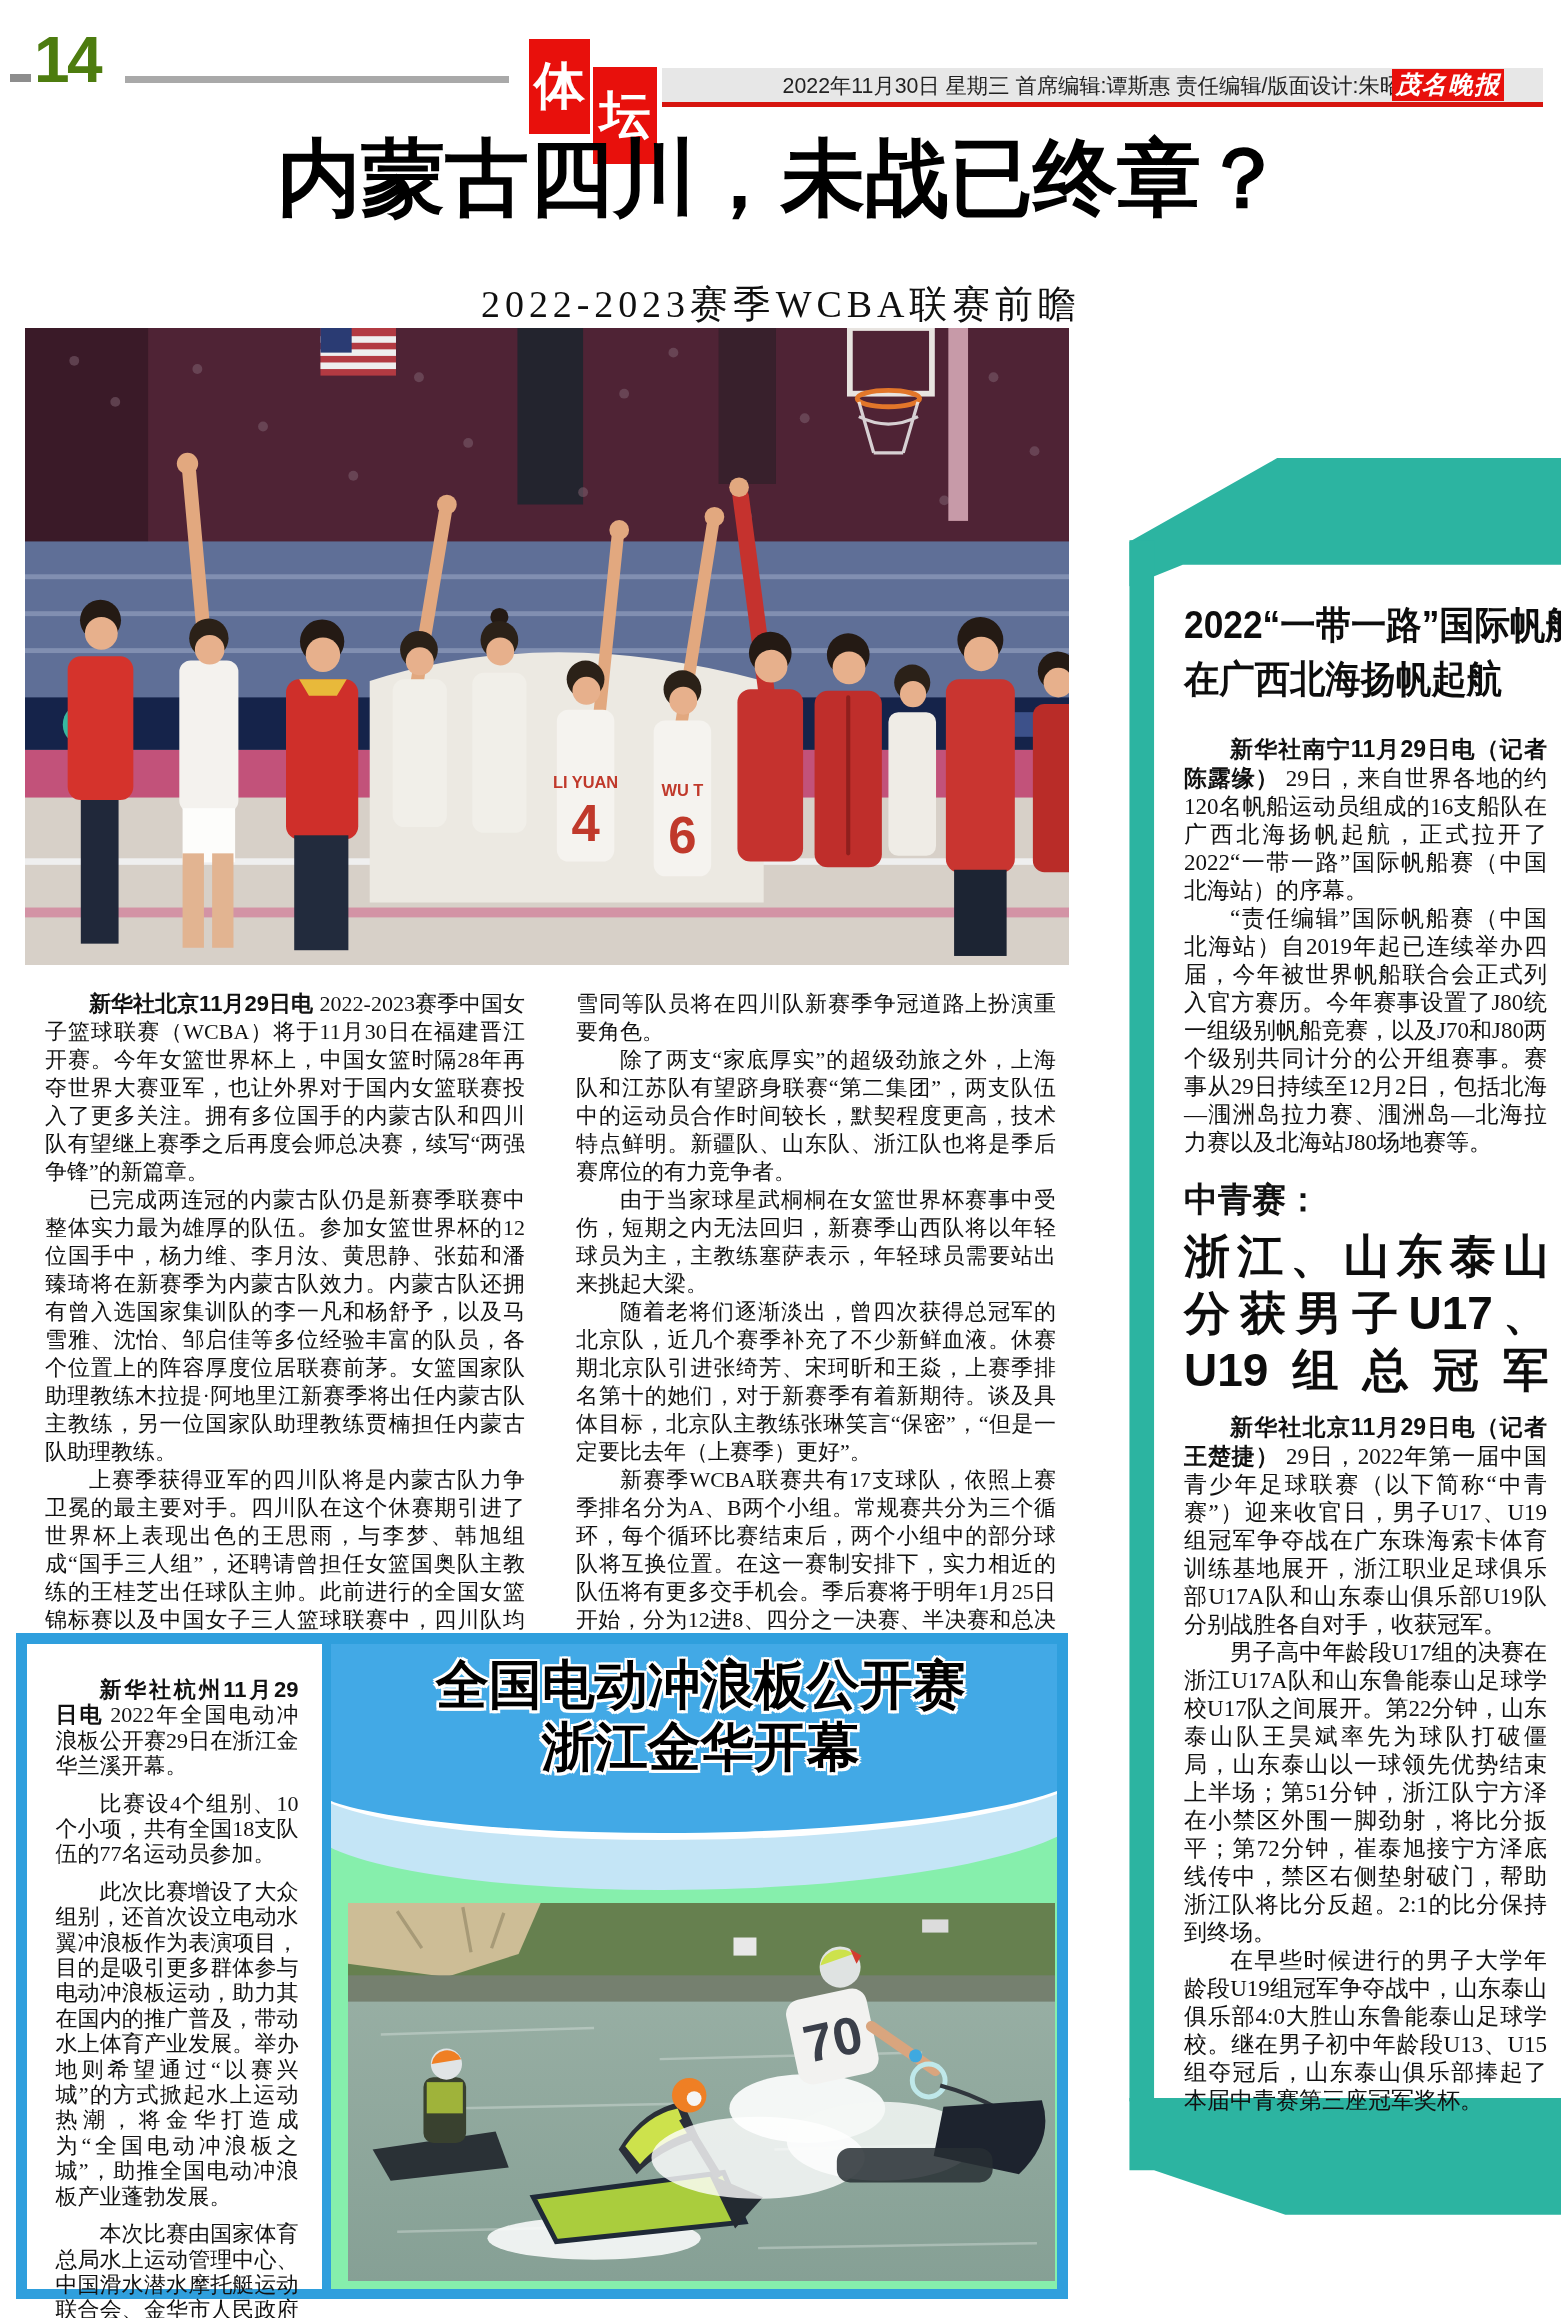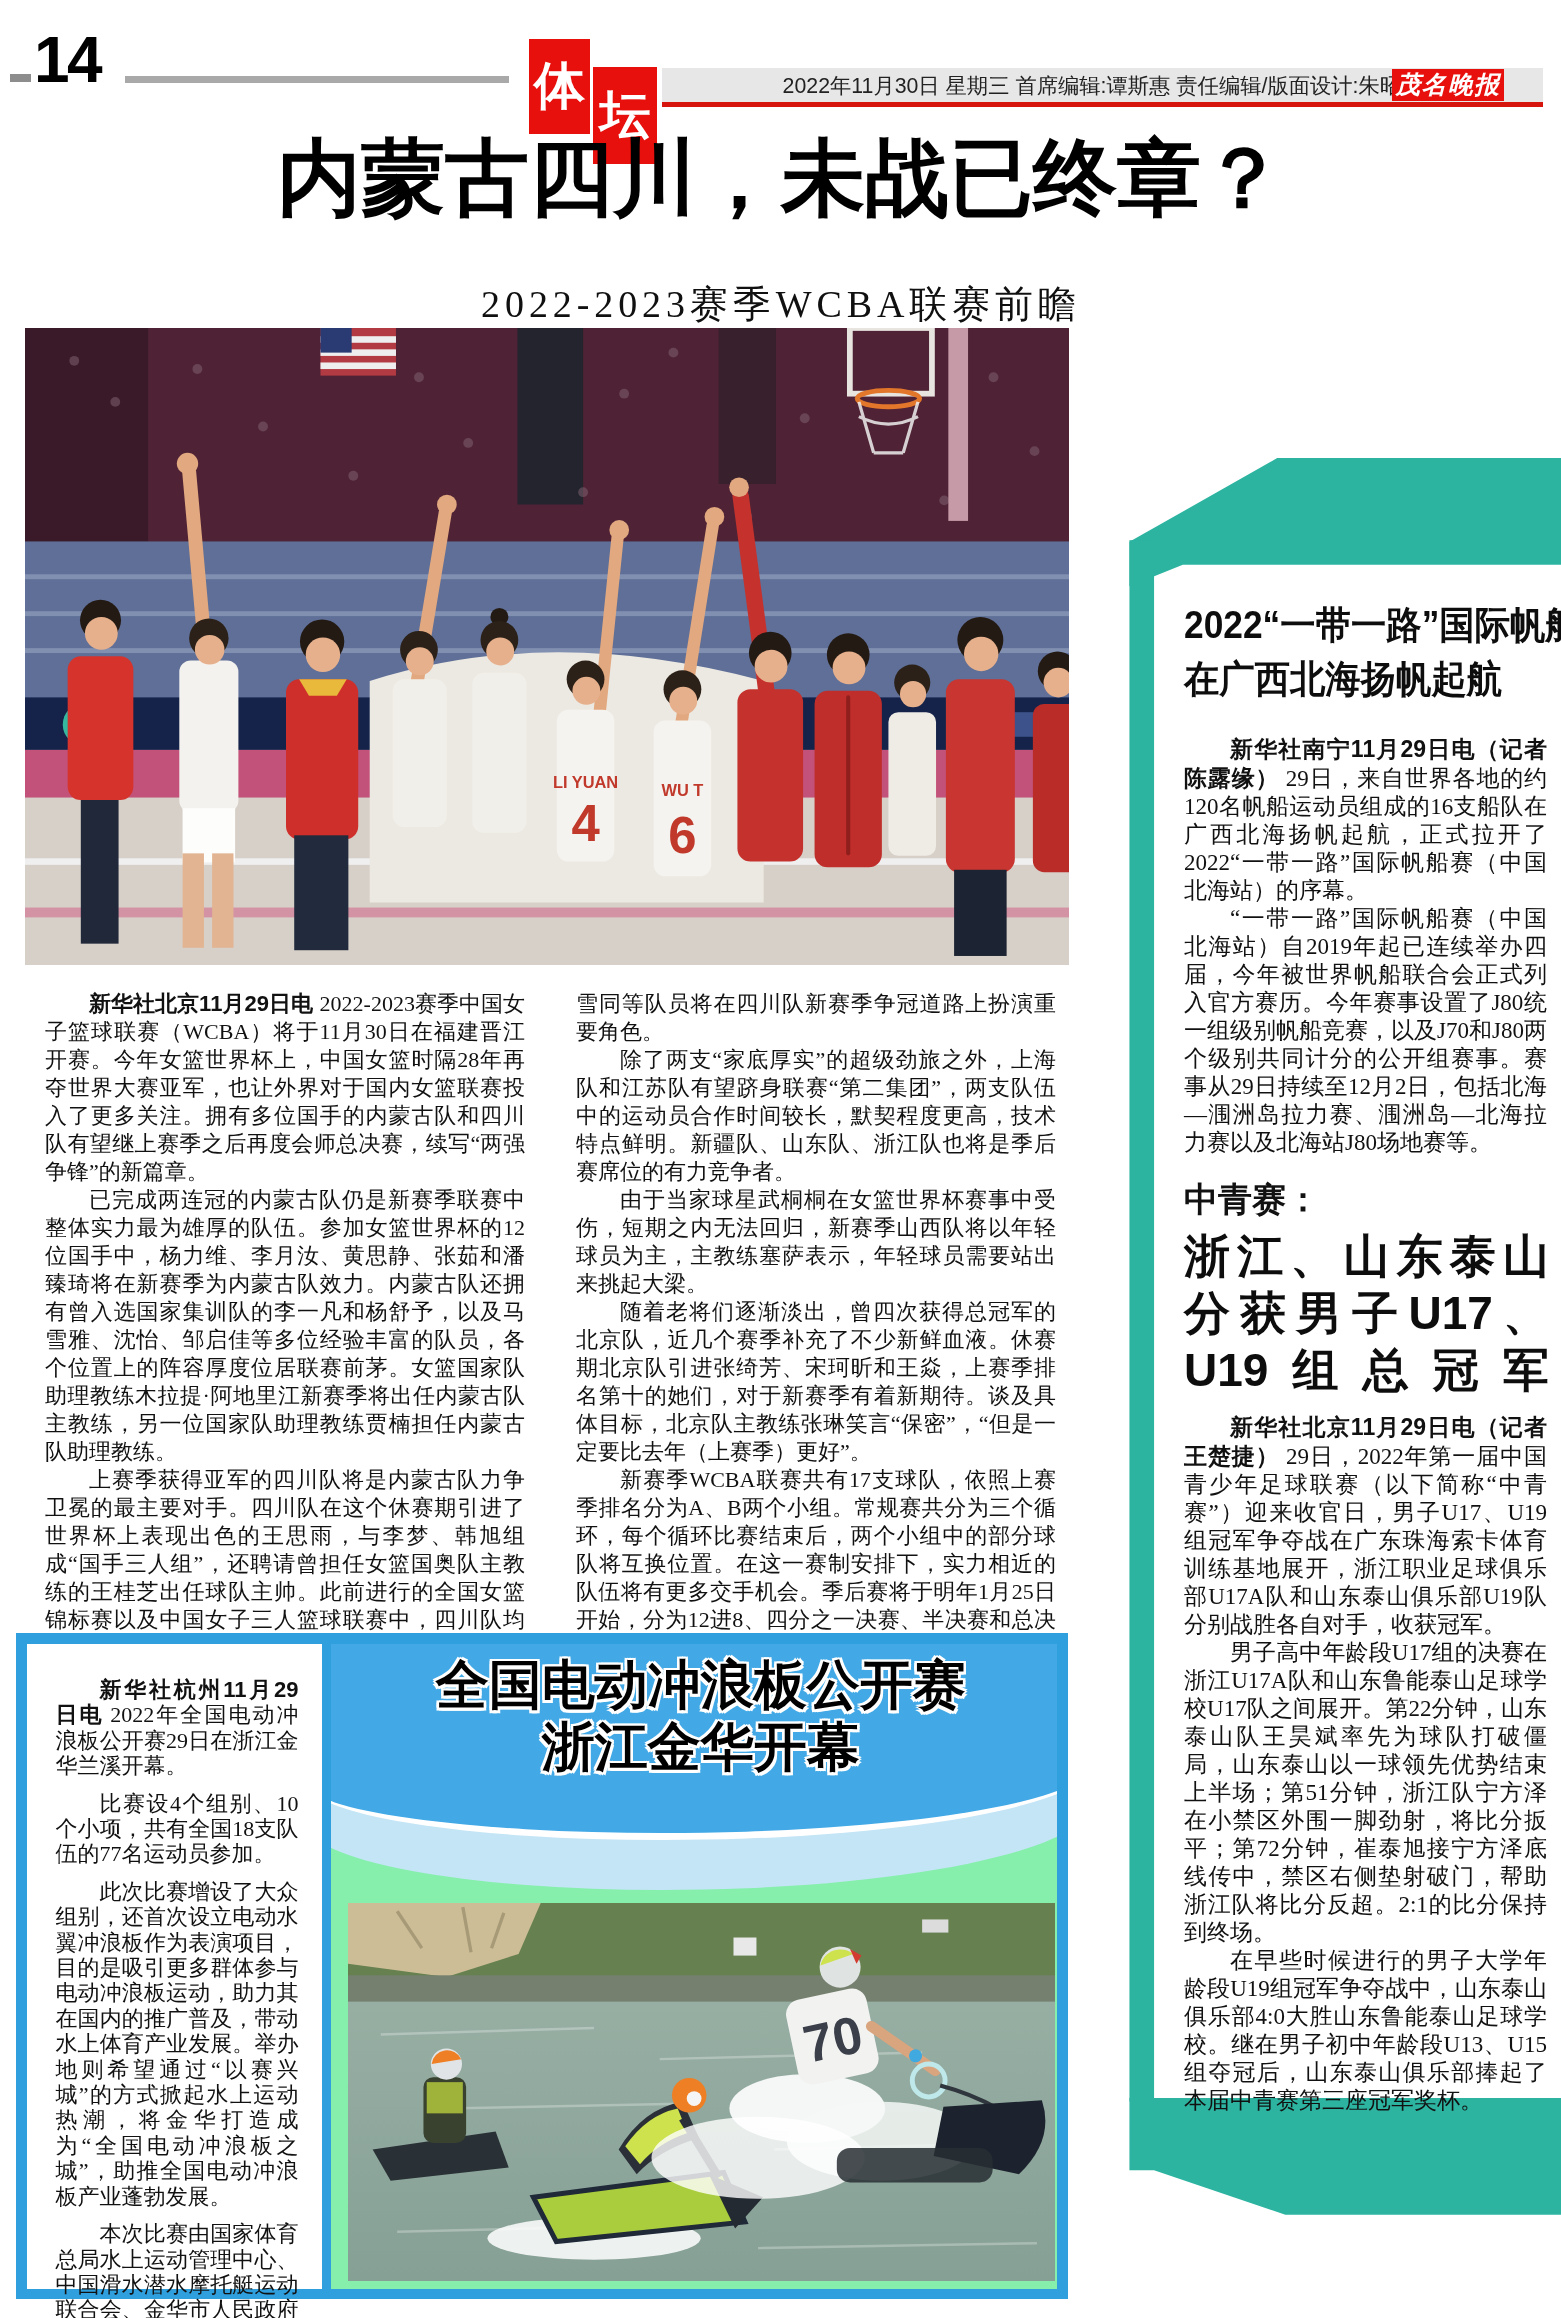--- a/index.html
+++ b/index.html
@@ -1,21 +1,21 @@
 <!DOCTYPE html>
 <html style="font-size:13px"><head>
 <meta charset="utf-8">
 <style>
   html,body{margin:0;padding:0;background:#fff;}
   .page{position:relative;width:1562px;height:2319px;background:#fff;overflow:hidden;
         font-family:"Liberation Serif",serif;color:#111;}
   
   .pn-dash{position:absolute;left:9.8px;top:74px;width:21.3px;height:8.2px;background:#8d8d8d;}
   .page-num{position:absolute;left:34px;top:28px;font:700 64px/1 "Liberation Sans",sans-serif;
-            color:#000000;letter-spacing:-2.5px;}
+            color:#4d7c0f;letter-spacing:-2.5px;}
   .head-rule{position:absolute;left:125px;top:76px;width:384px;height:7.4px;background:#a9a9a9;}
   .badge{position:absolute;background:#e8100c;color:#fff;display:flex;align-items:center;
          justify-content:center;font:700 51px/1 "Liberation Serif",serif;}
   .badge-ti{left:529px;top:39px;width:61px;height:95px;}
   .badge-tan{left:593px;top:67px;width:64px;height:97px;}
   .dateband{position:absolute;left:662px;top:68px;width:881px;height:34px;background:#e7e7e7;
             display:flex;align-items:center;}
   .dateband .dtext{flex:1;text-align:center;font:400 21.3px "Liberation Sans",sans-serif;color:#222;}
   .masthead{position:absolute;right:39px;top:0.8px;width:112px;height:32px;background:#e8100c;
             color:#fff;display:flex;align-items:center;justify-content:center;
@@ -233,21 +233,21 @@
       <div class="byline">新华社记者苏斌、林德韧、李博闻</div>
     </div>
   </div>
 
   <div class="sb1-title">
     <div>2022“一带一路”国际帆船赛</div>
     <div>在广西北海扬帆起航</div>
   </div>
   <div class="sb1-body">
     <p><b class="lead">新华社南宁11月29日电（记者陈露缘）</b><span>29日，来自世界各地的约120名帆船运动员组成的16支船队在广西北海扬帆起航，正式拉开了2022“一带一路”国际帆船赛（中国北海站）的序幕。</span></p>
-    <p>“一带一路”国际帆船赛（中国北海站）自2019年起已连续举办四届，今年被世界帆船联合会正式列入官方赛历。今年赛事设置了J80统一组级别帆船竞赛，以及J70和J80两个级别共同计分的公开组赛事。赛事从29日持续至12月2日，包括北海—涠洲岛拉力赛、涠洲岛—北海拉力赛以及北海站J80场地赛等。</p>
+    <p>“责任编辑”国际帆船赛（中国北海站）自2019年起已连续举办四届，今年被世界帆船联合会正式列入官方赛历。今年赛事设置了J80统一组级别帆船竞赛，以及J70和J80两个级别共同计分的公开组赛事。赛事从29日持续至12月2日，包括北海—涠洲岛拉力赛、涠洲岛—北海拉力赛以及北海站J80场地赛等。</p>
   </div>
 
   <div class="sb2-kicker">中青赛：</div>
   <div class="sb2-title">
     <div class="tline">浙江、山东泰山</div>
     <div class="tline">分获男子U17、</div>
     <div class="tline">U19组总冠军</div>
   </div>
   <div class="sb2-body">
     <p><b class="lead">新华社北京11月29日电（记者王楚捷）</b><span>29日，2022年第一届中国青少年足球联赛（以下简称“中青赛”）迎来收官日，男子U17、U19组冠军争夺战在广东珠海索卡体育训练基地展开，浙江职业足球俱乐部U17A队和山东泰山俱乐部U19队分别战胜各自对手，收获冠军。</span></p>

